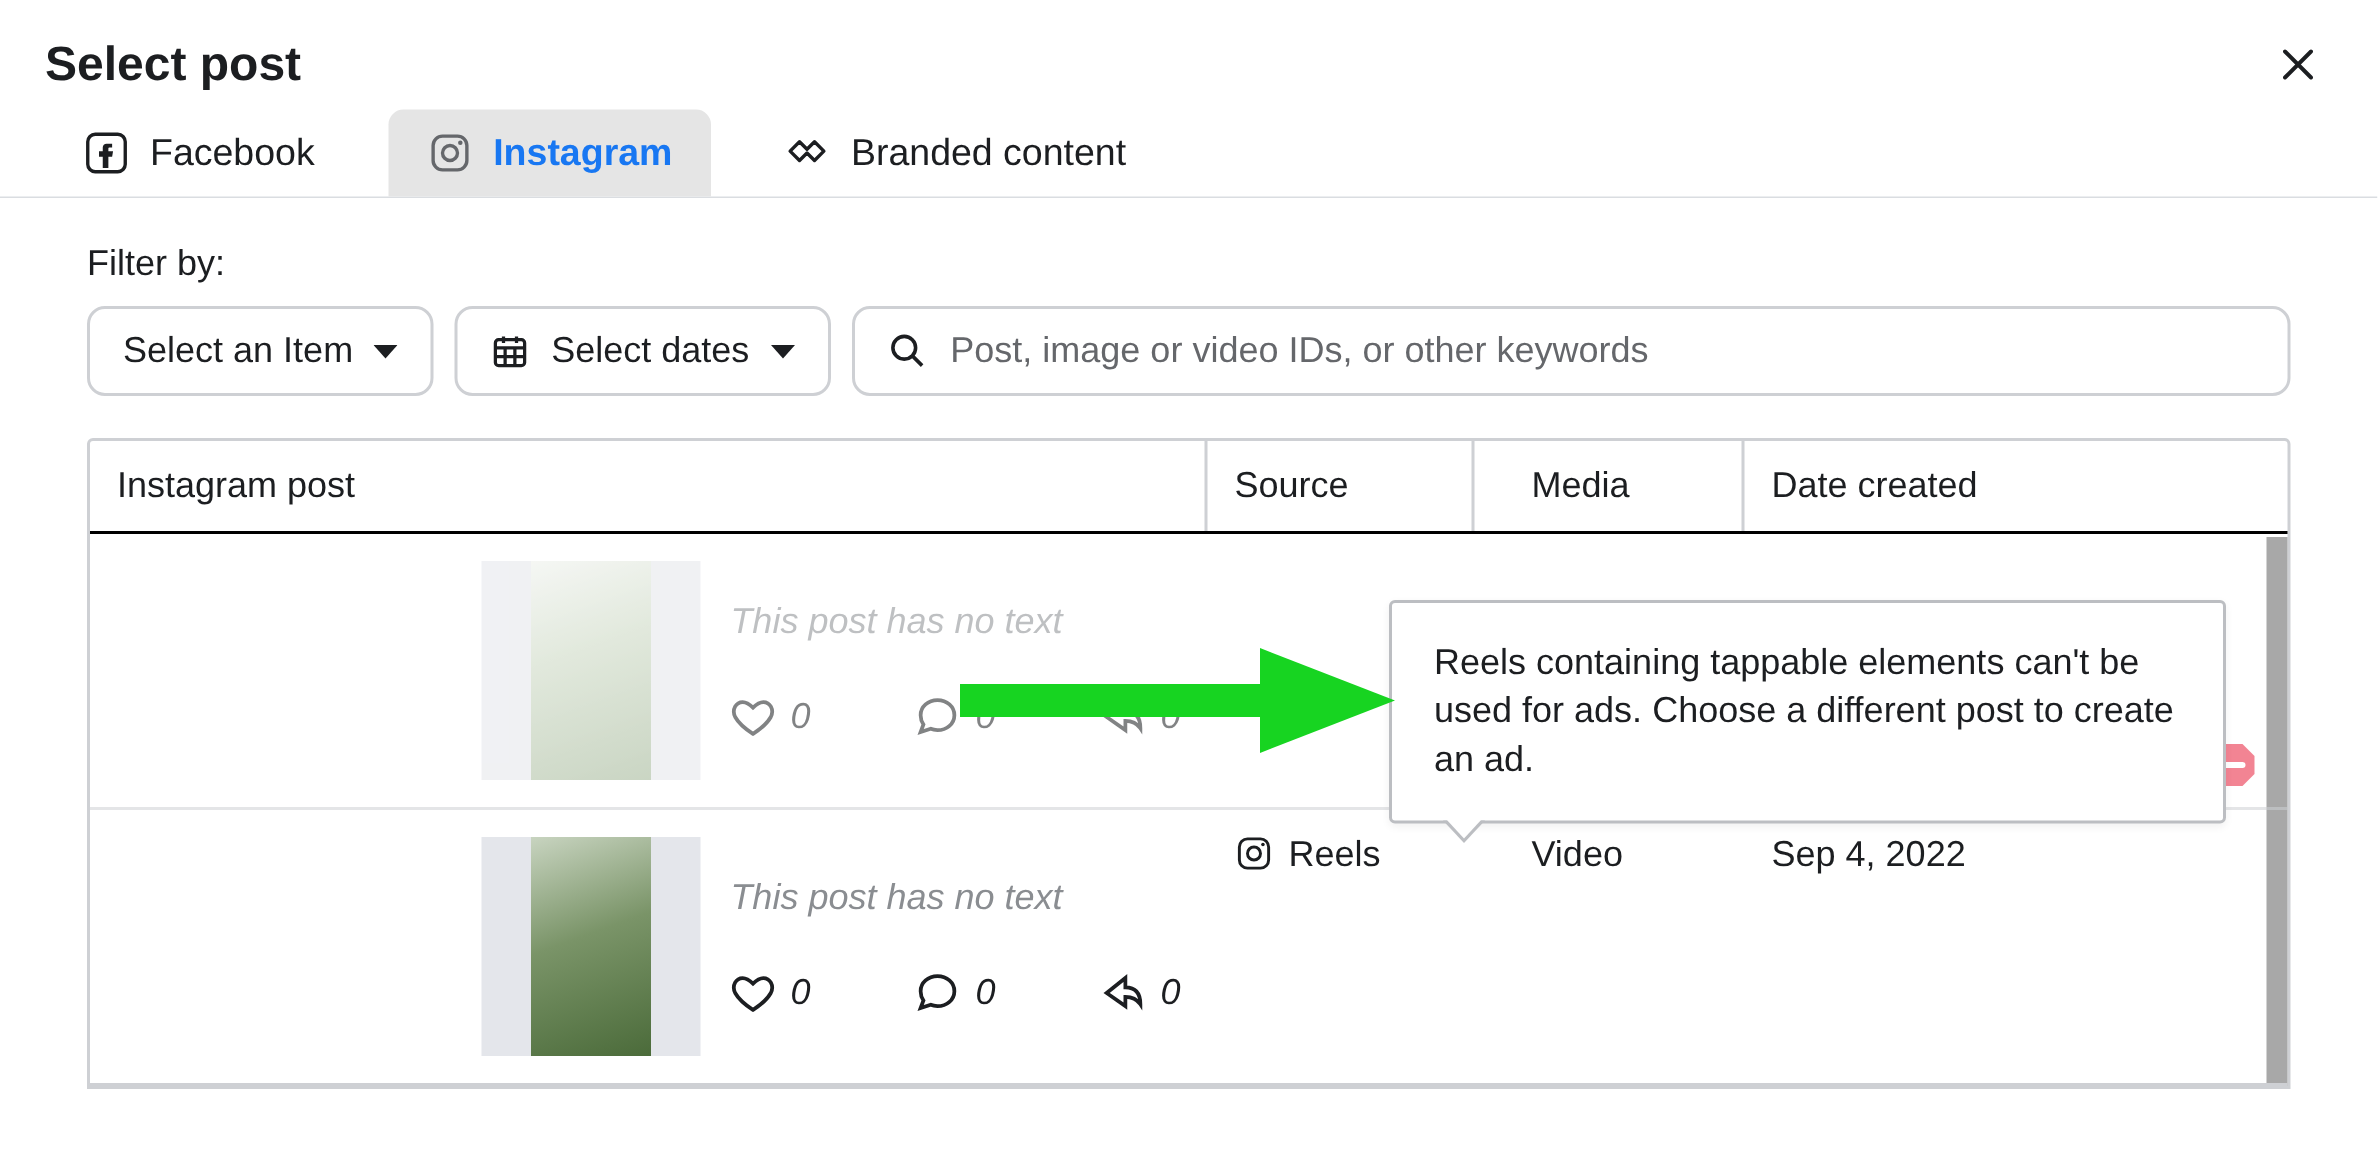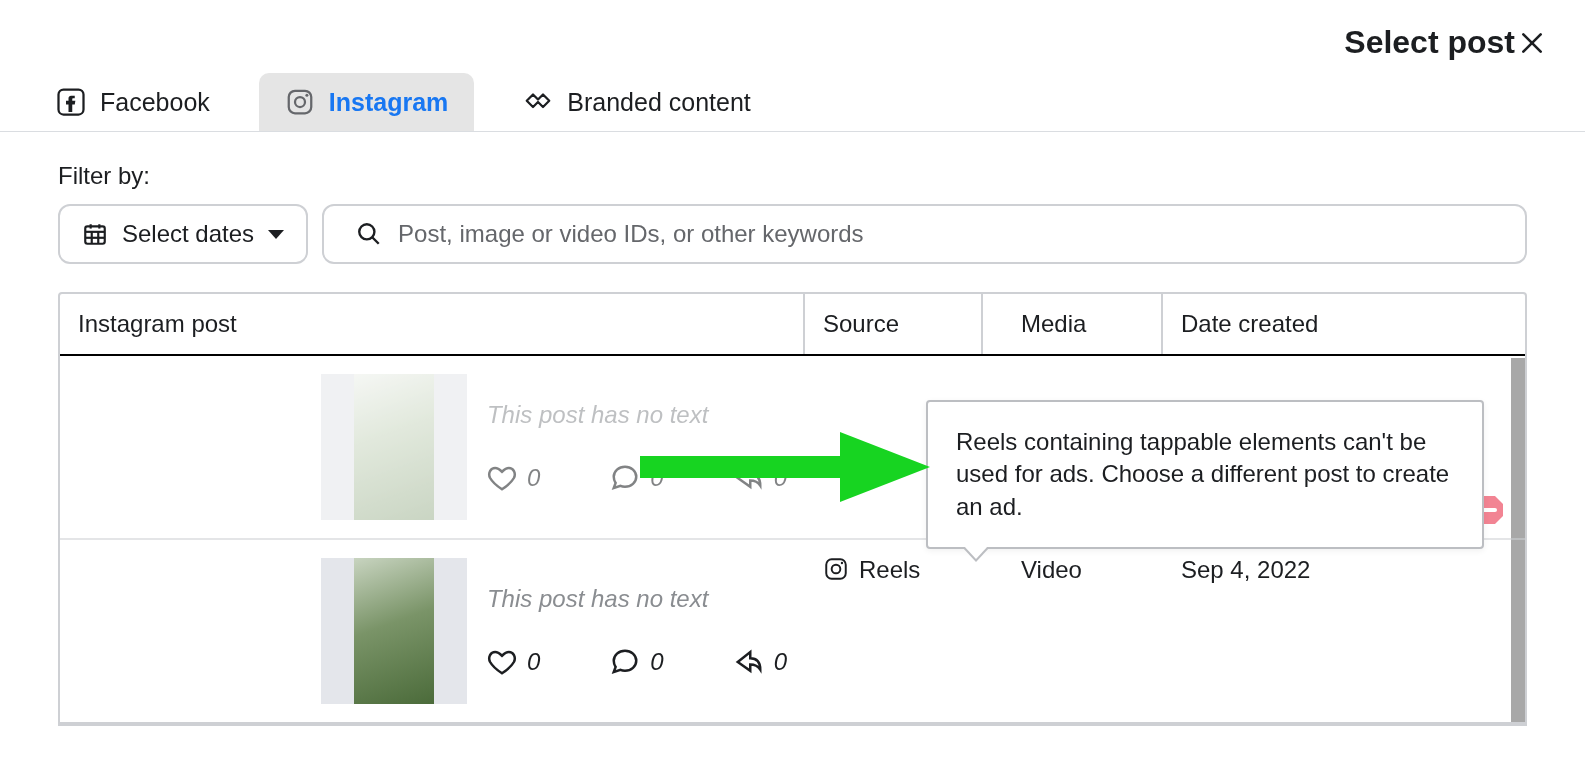--- a/index.html
+++ b/index.html
@@ -8,21 +8,21 @@
     background: #fff;
     color: #1c1e21;
     width: 1585px;
     height: 766px;
     position: relative;
     overflow: hidden;
   }
   .header {
     display: flex;
     align-items: center;
-    justify-content: flex-end;
+    justify-content: space-between;
     padding: 24px 36px 12px 30px;
   }
   .title {
     font-size: 32px;
     font-weight: 700;
   }
   .close-btn {
     cursor: pointer;
     font-size: 28px;
     padding: 4px;
@@ -76,21 +76,21 @@
     border-radius: 12px;
     background: #fff;
     font-size: 24px;
     cursor: pointer;
   }
   .search-box {
     flex: 1;
     display: flex;
     align-items: center;
     gap: 16px;
-    padding: 12px 32px;
+    padding: 12px 22px;
     border: 2px solid #ced0d4;
     border-radius: 12px;
   }
   .search-input {
     flex: 1;
     border: none;
     outline: none;
     font-size: 24px;
     color: #1c1e21;
   }
@@ -281,20 +281,26 @@
           <path d="M3 11l5-5 4 4 4-4 5 5-5 5-4-4-4 4z"></path>
         </svg>
     </span>
     <span>Branded content</span>
   </div>
 </div>
 
 <div class="filters-row">
   <div class="filter-label">Filter by:</div>
   <div class="filter-controls">
+    <div class="dropdown-btn">
+      <span>Select an Item</span>
+      <svg width="16" height="12" viewBox="0 0 16 12">
+          <polygon points="0,2 16,2 8,11" fill="#1c1e21"></polygon>
+        </svg>
+    </div>
     <div class="dropdown-btn">
       <svg width="26" height="26" viewBox="0 0 24 24" fill="none" stroke="#1c1e21" stroke-width="2">
           <rect x="3" y="5" width="18" height="16" rx="2"></rect>
           <line x1="3" y1="10" x2="21" y2="10"></line>
           <line x1="8" y1="3" x2="8" y2="7"></line>
           <line x1="16" y1="3" x2="16" y2="7"></line>
           <line x1="9" y1="10" x2="9" y2="21"></line>
           <line x1="15" y1="10" x2="15" y2="21"></line>
           <line x1="3" y1="15.5" x2="21" y2="15.5"></line>
         </svg>

